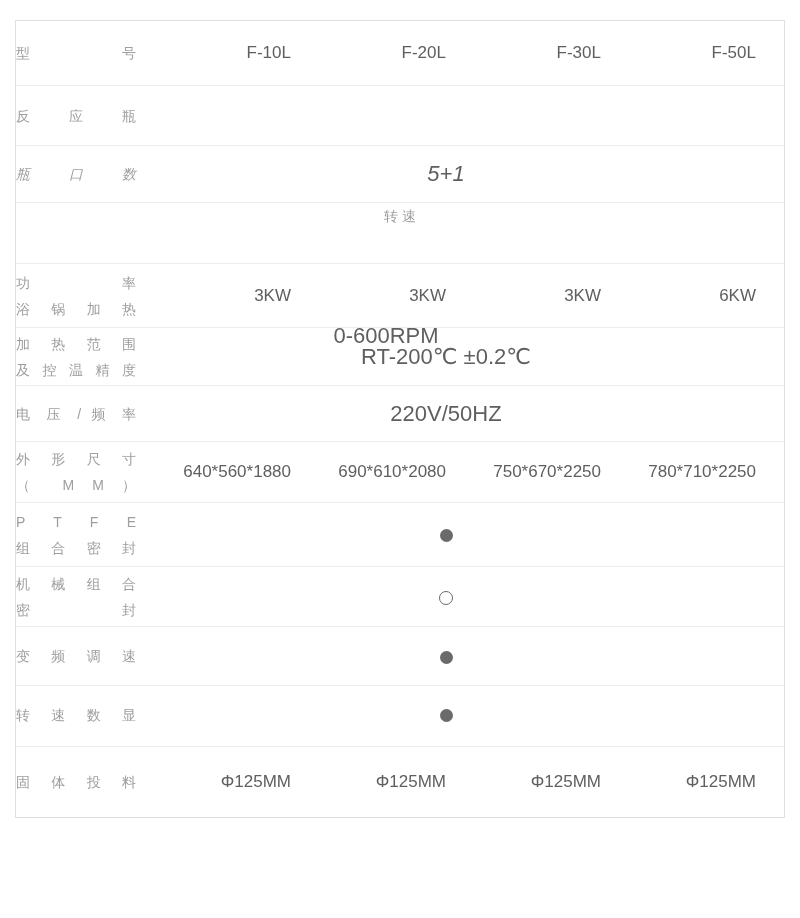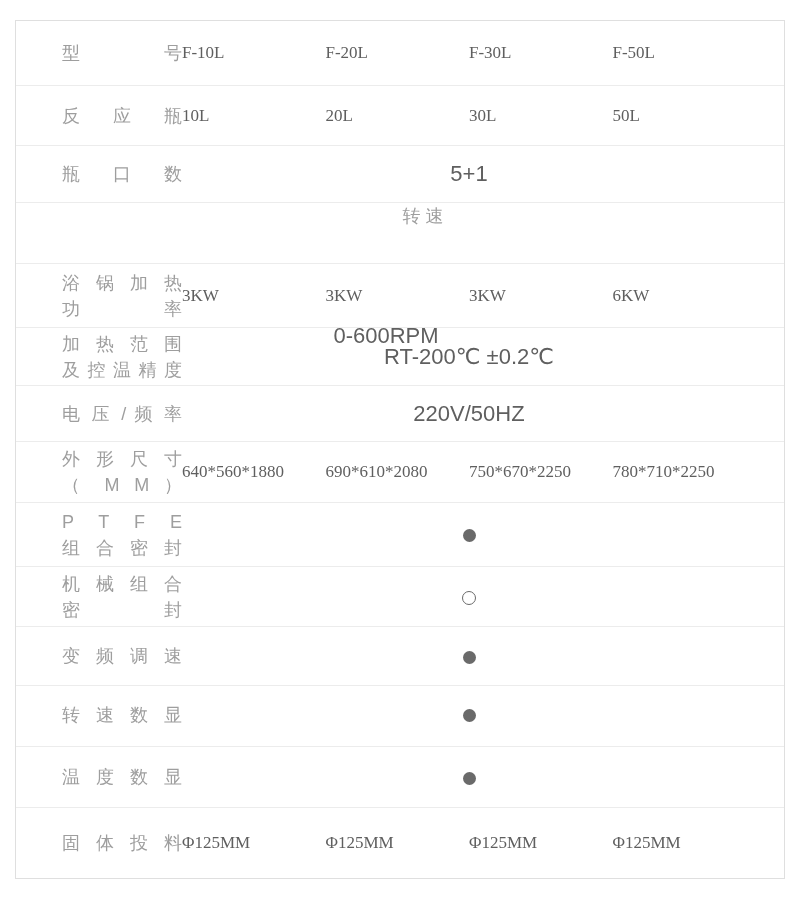--- a/index.html
+++ b/index.html
@@ -25,23 +25,22 @@
     box-sizing:content-box;
   }
   .row{
     display:flex;align-items:center;
     box-sizing:border-box;
     border-bottom:1px solid var(--row_line);
   }
   .row:last-child{border-bottom:none;}
   .label{
     flex:0 0 120px;
-    margin-left:46px;
     color:var(--label_text);
-    font-size:18px;
+    font-size:14px;
     line-height:26px;
     font-weight:400;
   }
   .lline{
     text-align:justify;
     text-align-last:justify;
     text-justify:inter-word;
   }
   .lline.center-last{
     text-align:center;
@@ -49,25 +48,24 @@
   }
   .data{
     flex:1;
     display:flex;
     align-items:center;
     margin-right:28px;
     min-width:0;
   }
   .cell{
     flex:1;
-    text-align:left;
+    text-align:right;
     color:var(--value_text);
     font-size:17px;
     white-space:nowrap;
-    font-family:Liberation Serif, serif;
   }
   .spancell{
     flex:1;
     text-align:center;
     color:var(--value_text);
     font-size:22px;
   }
   .dot{
     display:inline-block;
     border-radius:50%;
@@ -90,47 +88,41 @@
           <div class="cell">F-10L</div>
           <div class="cell">F-20L</div>
           <div class="cell">F-30L</div>
           <div class="cell">F-50L</div>
         </div>
       </div>
       <div class="row" style="height: 60px;">
         <div class="label">
           <div class="lline">反 应 瓶</div>
         </div>
-        <div class="data">
-          <div class="cell">10L</div>
-          <div class="cell">20L</div>
-          <div class="cell">30L</div>
-          <div class="cell">50L</div>
-        </div>
-      </div>
-      <div class="row" style="height: 57px;">
+      </div>
+      <div class="row" style="height: 57px; font-style: italic;">
         <div class="label">
           <div class="lline">瓶 口 数</div>
         </div>
         <div class="data">
           <div class="spancell">5+1</div>
         </div>
       </div>
       <div class="row" style="height: 61px; flex-direction: column;">
         <div class="label">
           <div class="lline">转 速</div>
         </div>
         <div class="data">
           <div class="spancell">0-600RPM</div>
         </div>
       </div>
       <div class="row" style="height: 64px;">
         <div class="label">
+          <div class="lline">功 率</div>
           <div class="lline">浴 锅 加 热</div>
-          <div class="lline">功 率</div>
         </div>
         <div class="data">
           <div class="cell">3KW</div>
           <div class="cell">3KW</div>
           <div class="cell">3KW</div>
           <div class="cell">6KW</div>
         </div>
       </div>
       <div class="row" style="height: 58px;">
         <div class="label">
@@ -188,28 +180,20 @@
         </div>
       </div>
       <div class="row" style="height: 61px; font-family: Liberation Mono, monospace;">
         <div class="label">
           <div class="lline">转 速 数 显</div>
         </div>
         <div class="data">
           <div class="spancell"><span class="dot filled"></span></div>
         </div>
       </div>
-      <div class="row" style="height: 61px;">
-        <div class="label">
-          <div class="lline">温 度 数 显</div>
-        </div>
-        <div class="data">
-          <div class="spancell"><span class="dot filled"></span></div>
-        </div>
-      </div>
       <div class="row" style="height: 70px;">
         <div class="label">
           <div class="lline">固 体 投 料</div>
         </div>
         <div class="data">
           <div class="cell">Φ125MM</div>
           <div class="cell">Φ125MM</div>
           <div class="cell">Φ125MM</div>
           <div class="cell">Φ125MM</div>
         </div>

